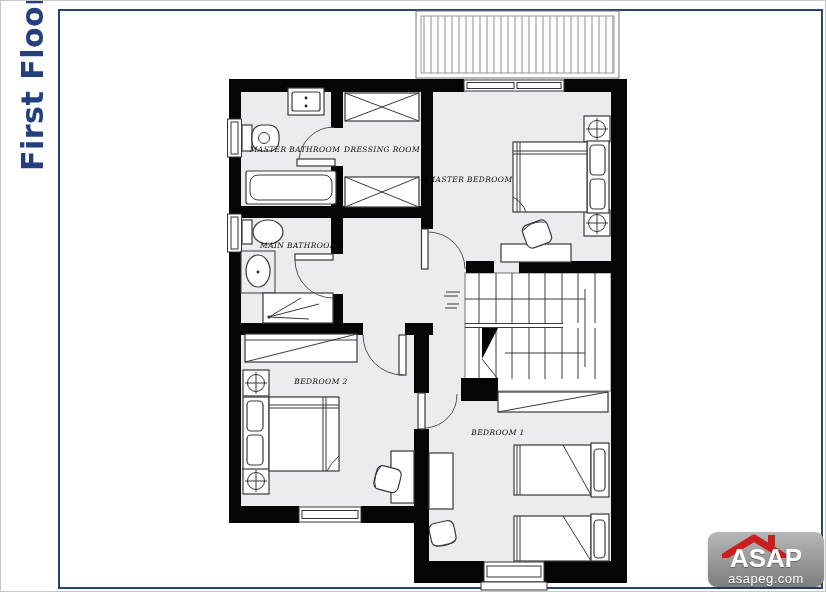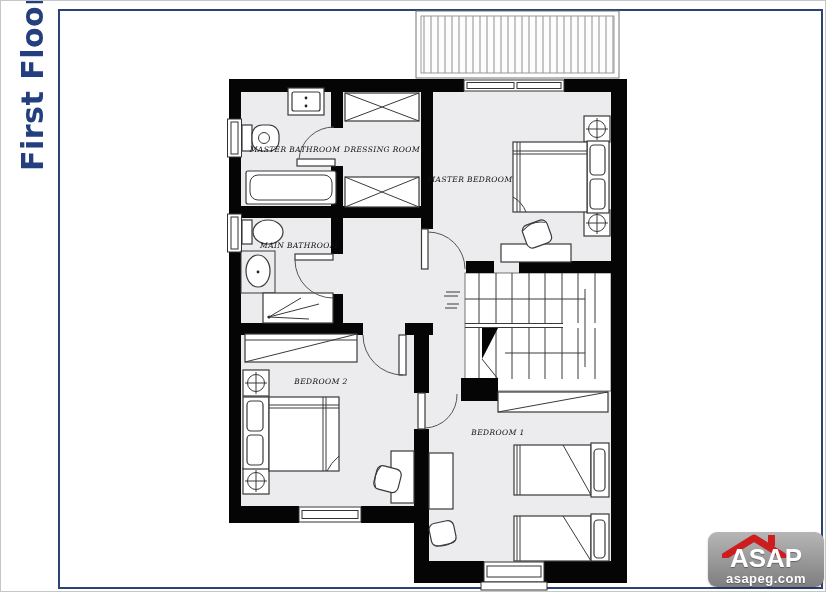--- a/index.html
+++ b/index.html
@@ -38,21 +38,21 @@
     box-shadow:0 1px 2px rgba(0,0,0,0.25);
   }
   #logo .roof{position:absolute;left:14px;top:2px;}
   #logo .name{
     position:absolute;left:0;right:0;top:13px;text-align:center;
     font-size:26px;font-weight:bold;color:#fff;line-height:1;
     text-shadow:0 1px 1px rgba(0,0,0,0.35);letter-spacing:0px;
   }
   #logo .domain{
     position:absolute;left:0;right:0;top:40px;text-align:center;
-    font-size:13px;font-weight:bold;color:#fff;line-height:1;
+    font-size:13px;font-weight:normal;color:#fff;line-height:1;
     text-shadow:0 1px 1px rgba(0,0,0,0.3);letter-spacing:0.5px;
   }
 </style>
 </head>
 <body>
 
 <div id="stage">
 
   <div id="frame"></div>
 

